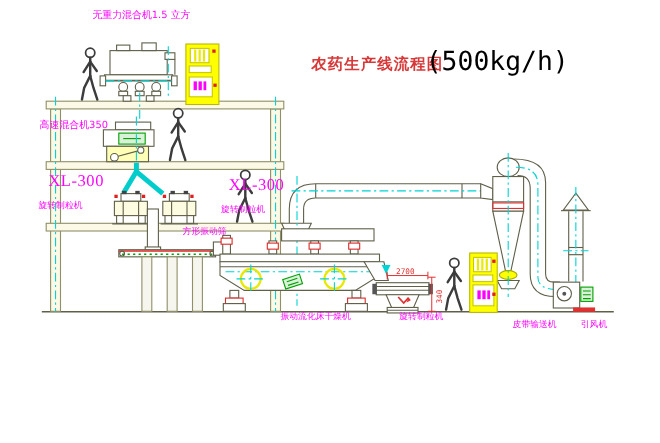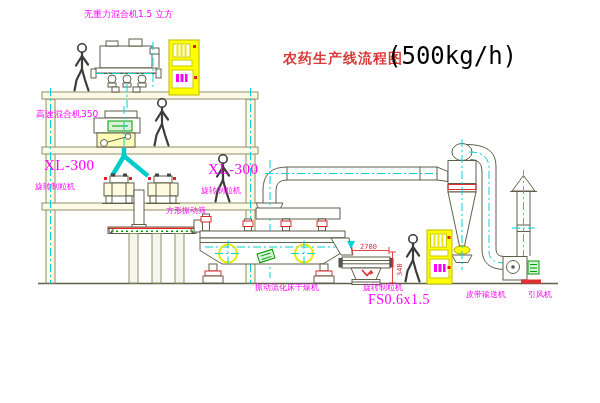--- a/index.html
+++ b/index.html
@@ -308,21 +308,20 @@
 <div class="lbl model mono" style="left:12px;top:158px">XL-300</div>
 <div class="lbl cn8" style="left:10px;top:183px">旋转制粒机</div>
 <div class="lbl model mono" style="left:176px;top:162px">XL-300</div>
 <div class="lbl cn8" style="left:176px;top:187px">旋转制粒机</div>
 
 <div class="lbl cn8" style="left:141px;top:207px">方形振动筛</div>
 
 <div class="lbl cn8" style="left:230px;top:284px">振动流化床干燥机</div>
 
 <div class="lbl cn8" style="left:338px;top:284px">旋转制粒机</div>
-<div class="lbl model2 mono" style="left:336px;top:293px">FS0.6x1.5</div>
 
 <div class="lbl cn8" style="left:441px;top:291px">皮带输送机</div>
 <div class="lbl cn8" style="left:503px;top:291px">引风机</div>
 
 <div class="dim" style="left:360px;top:243px">2700</div>
 <div class="dim vert" style="left:396px;top:276px">340</div>
 
 </div>
 
 </body></html>

